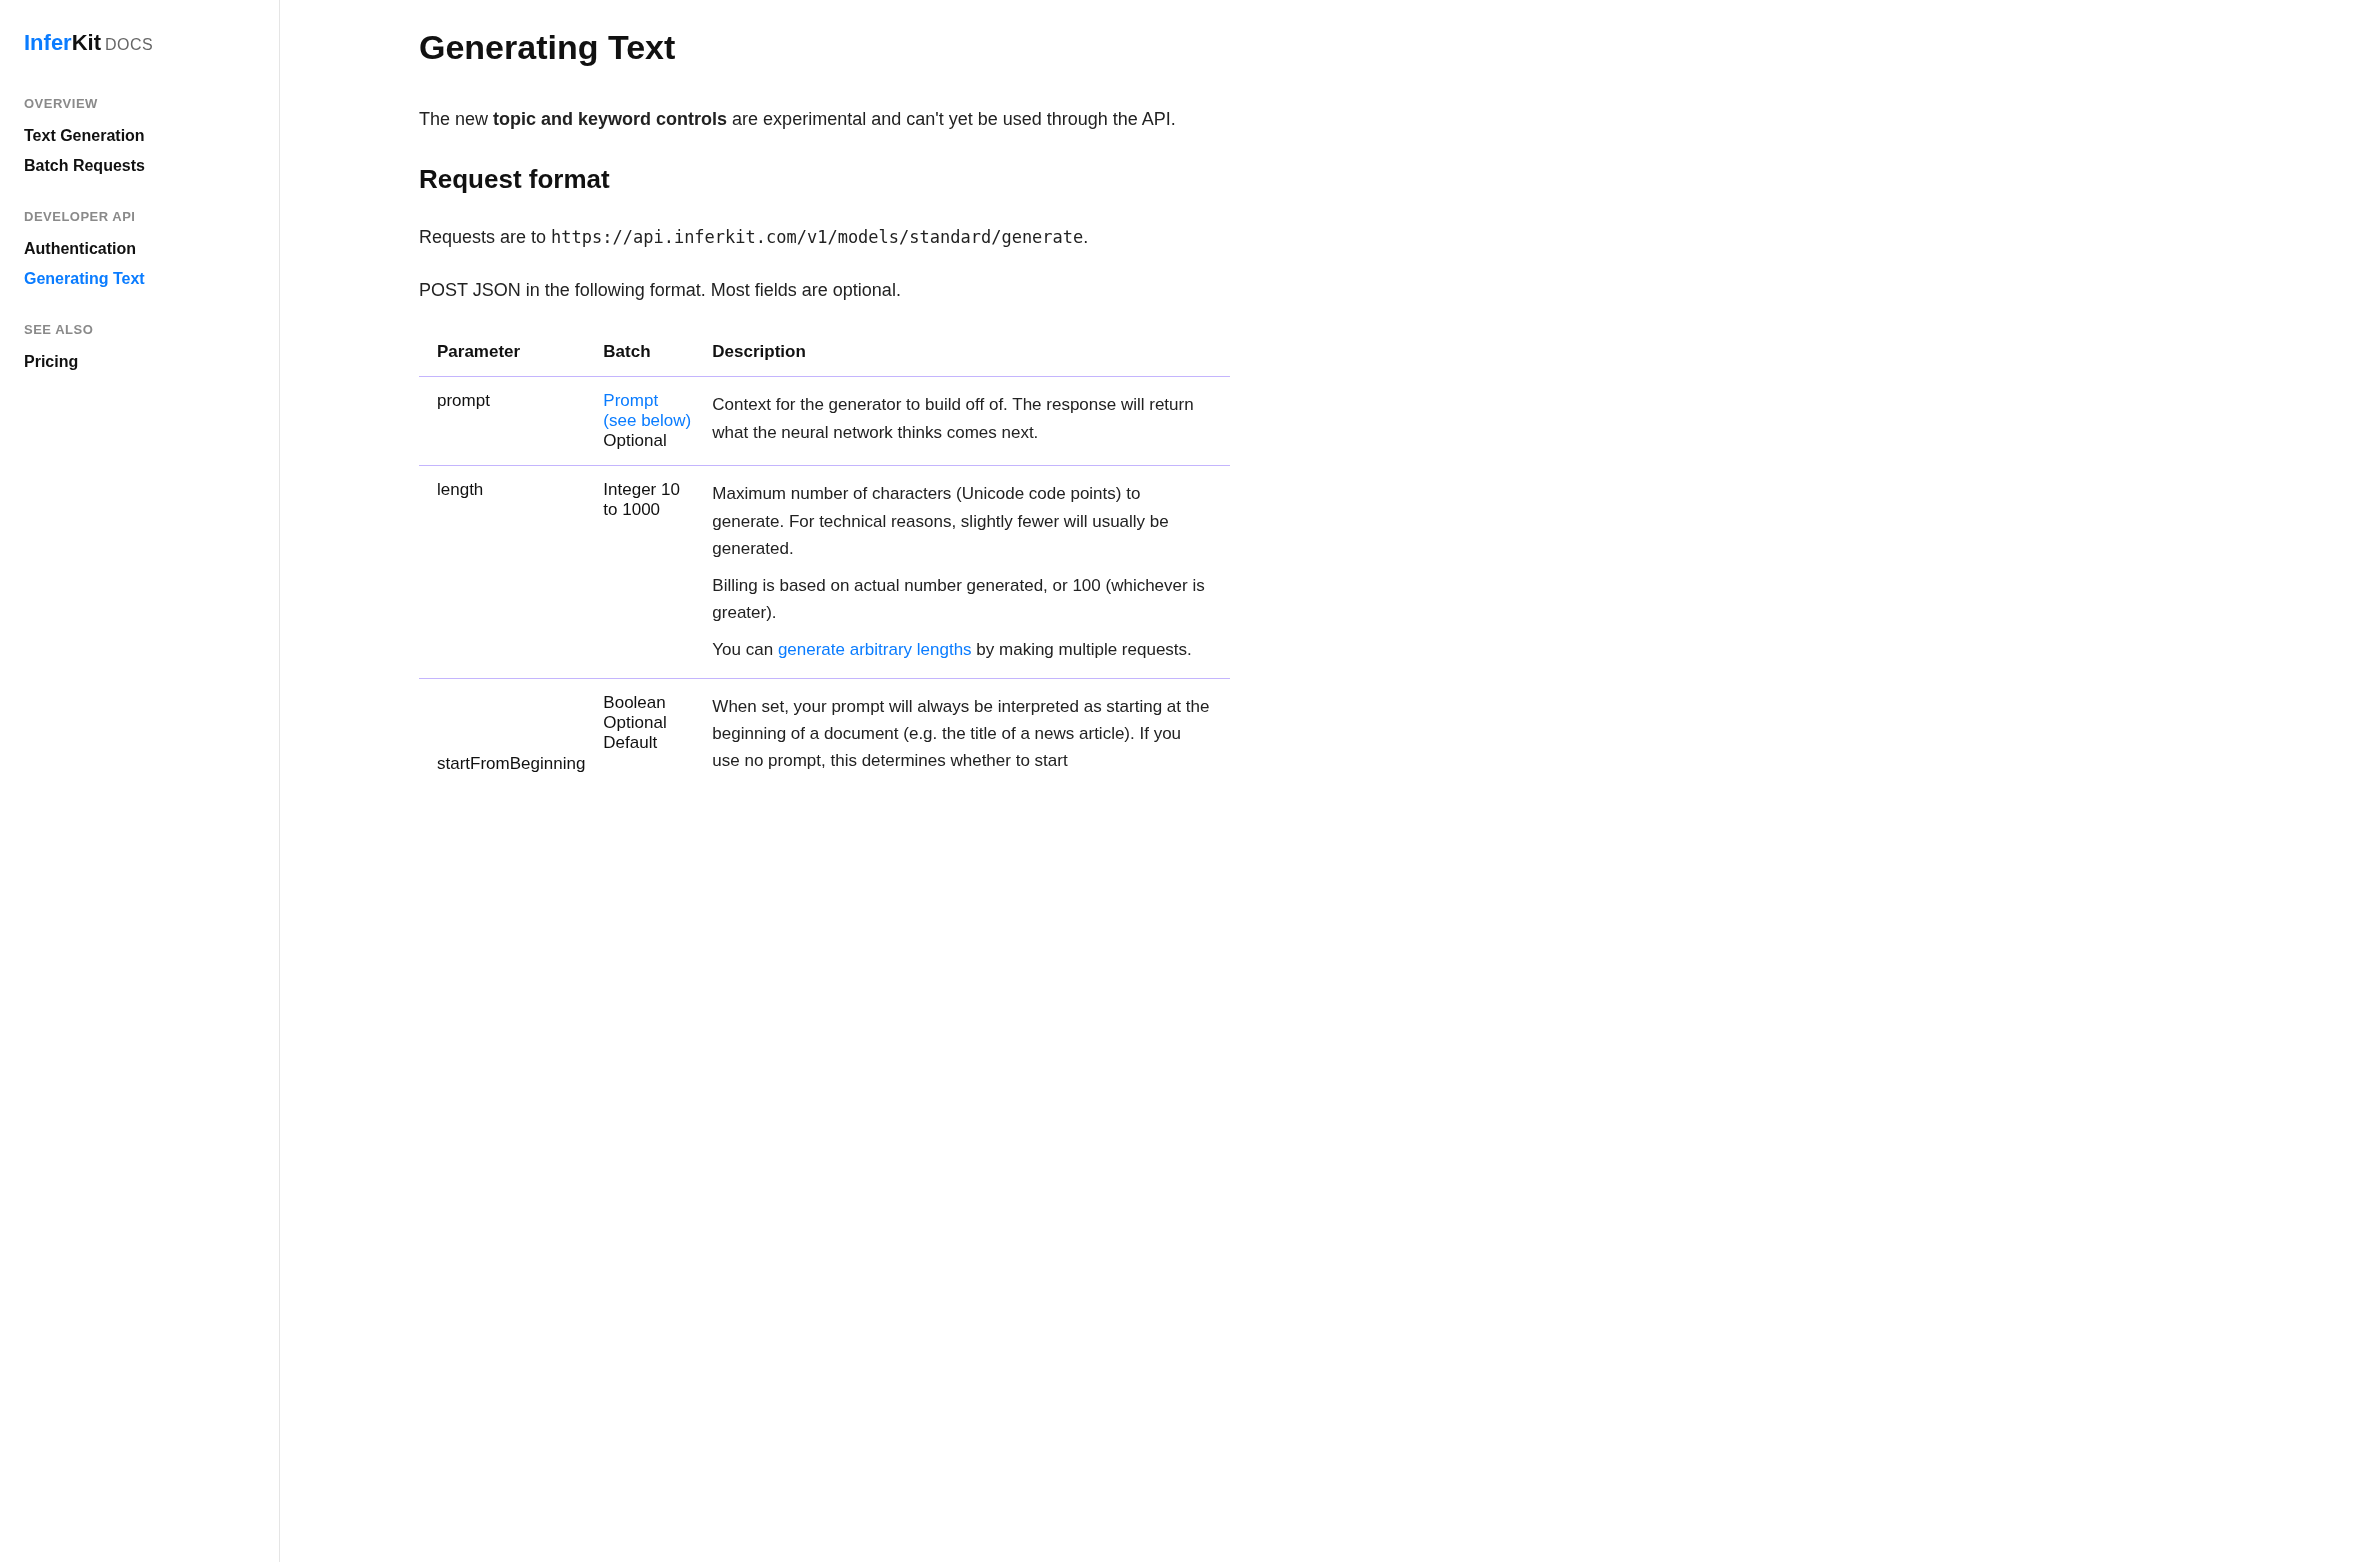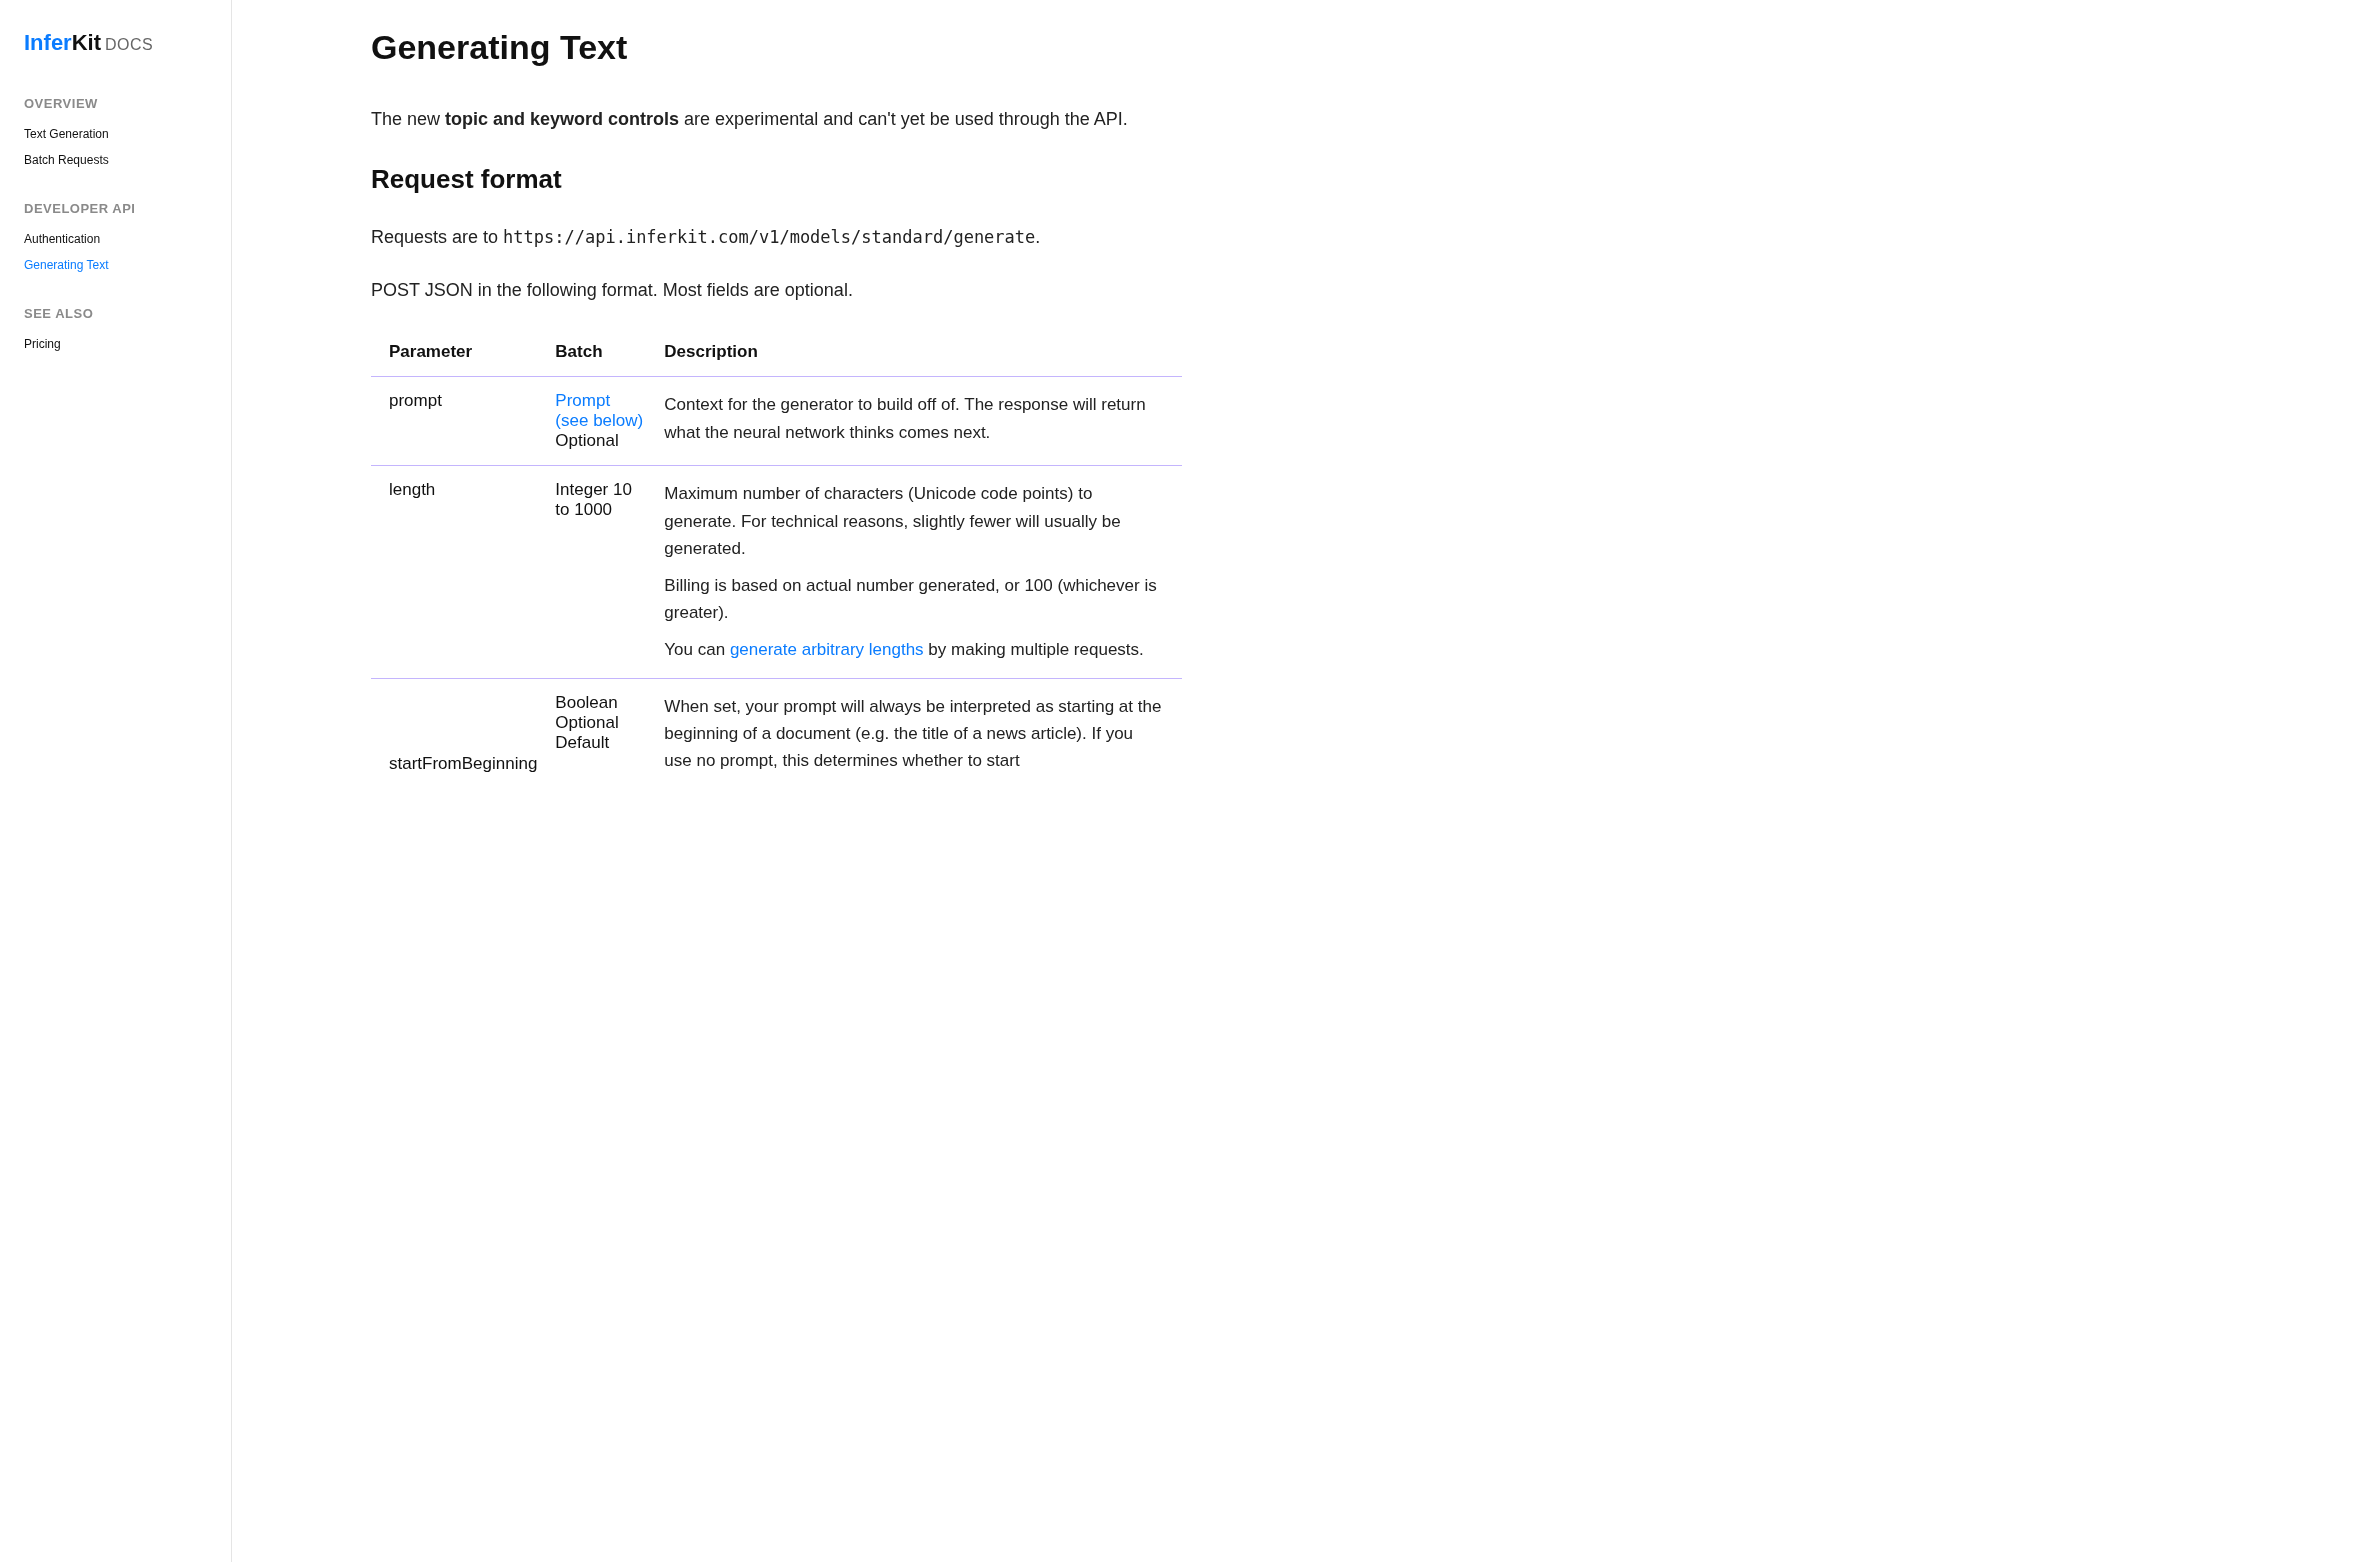--- a/index.html
+++ b/index.html
@@ -3,21 +3,21 @@
 <meta charset="utf-8">
 <style>
 * { margin: 0; padding: 0; box-sizing: border-box; }
 body {
   font-family: -apple-system, BlinkMacSystemFont, "Segoe UI", Helvetica, Arial, sans-serif;
   color: #111;
   background: #fff;
   display: flex;
 }
 .sidebar {
-  width: 232px;
+  width: 280px;
   min-height: 100vh;
   border-right: 1px solid #e5e5e5;
   padding: 30px 24px;
   flex-shrink: 0;
 }
 .logo {
   font-size: 22px;
   font-weight: 700;
   margin-bottom: 40px;
 }
@@ -27,22 +27,22 @@
 .nav-section-header {
   font-size: 13px;
   font-weight: 700;
   color: #8a8a8a;
   letter-spacing: 0.5px;
   margin-top: 28px;
   margin-bottom: 10px;
 }
 .nav-item {
   display: block;
-  font-size: 12px;
-  font-weight: 400;
+  font-size: 16px;
+  font-weight: 700;
   color: #111;
   padding: 6px 0;
   cursor: pointer;
   text-decoration: none;
 }
 .nav-item.active { color: #0a7cff; }
 .main {
   flex: 1;
   padding: 28px 139px 40px 139px;
   max-width: 1089px;

